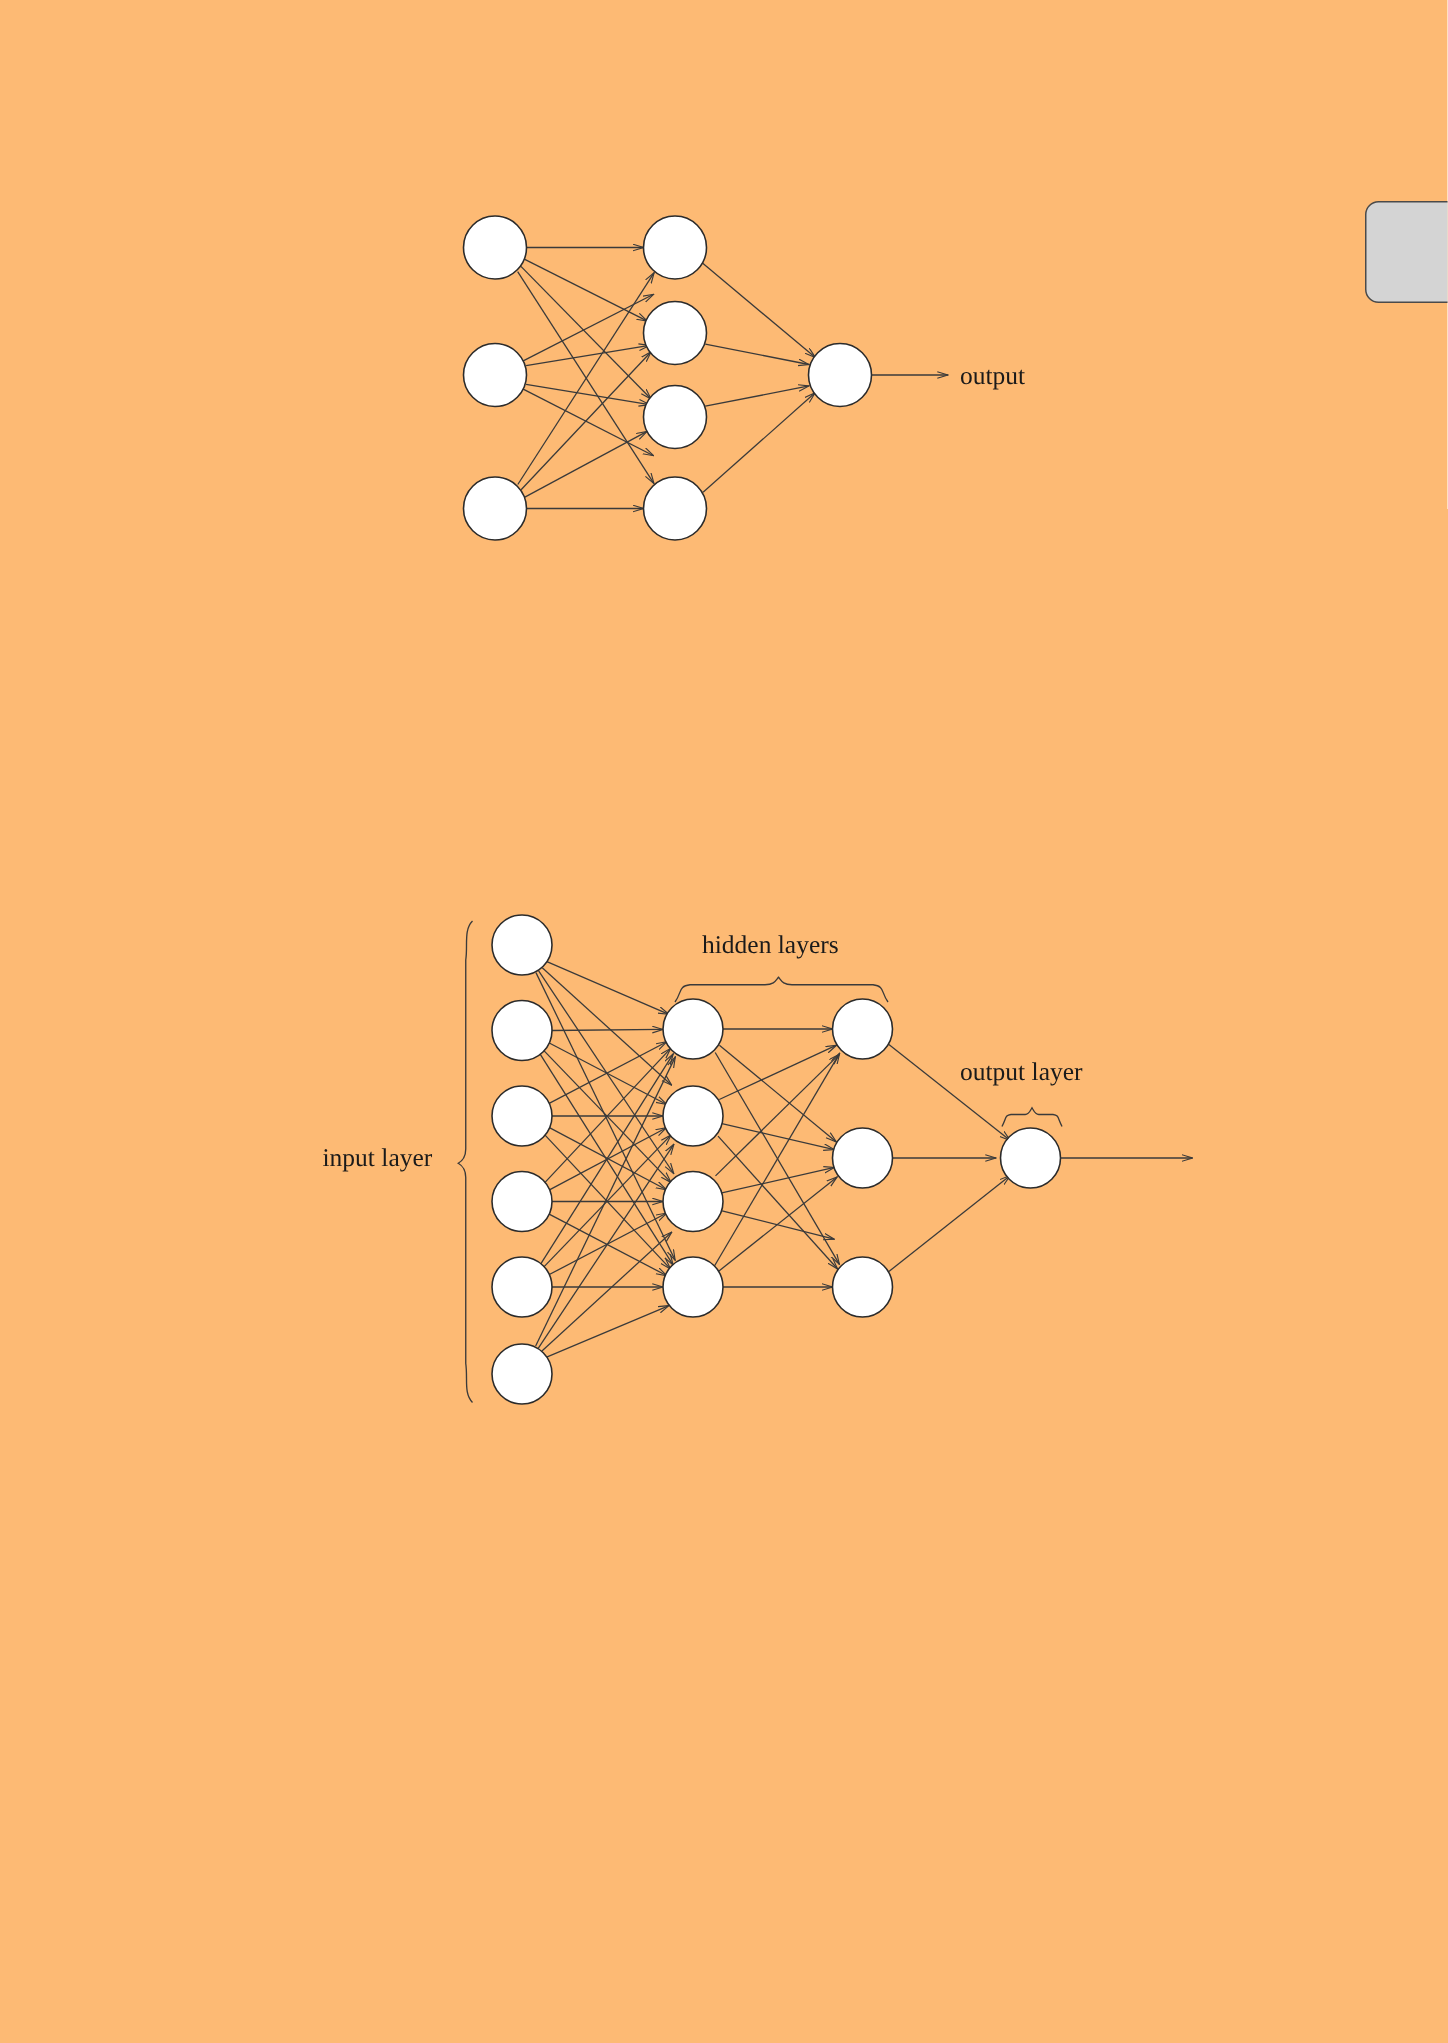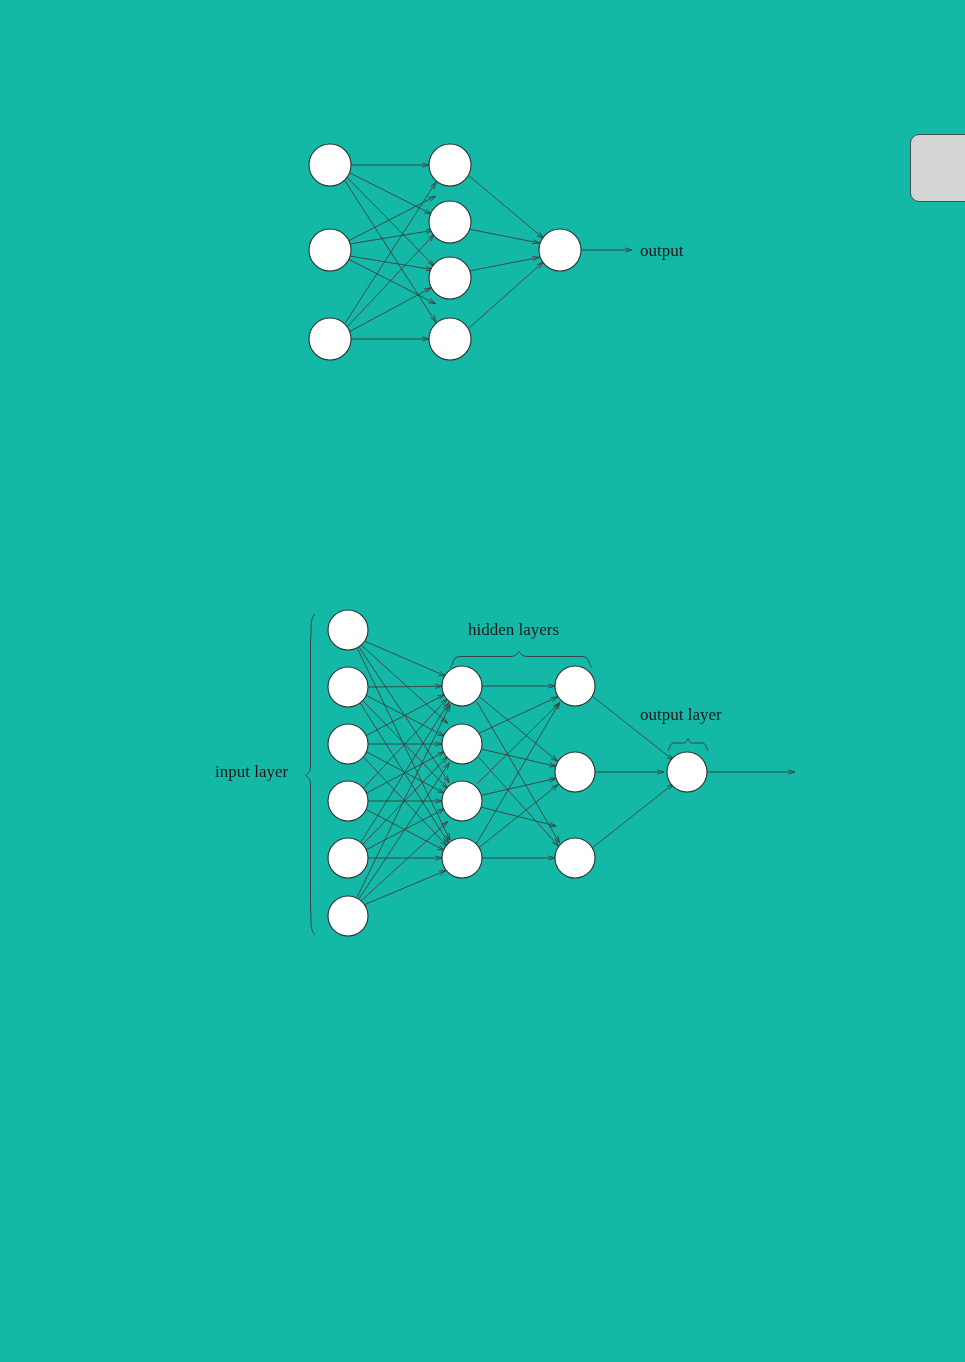--- a/index.html
+++ b/index.html
@@ -12,21 +12,21 @@
     height: 1362px;
     position: relative;
     font-family: "Liberation Serif", "DejaVu Serif", serif;
     overflow: hidden;
   }
   .page {
     position: absolute;
     left: 0; top: 0;
     width: 965px;
     height: 1362px;
-    background: #14b8a6;
+    background: #fdba74;
   }
   svg.diagram {
     position: absolute;
     left: 0; top: 0;
     width: 965px;
     height: 1362px;
     overflow: visible;
   }
   .margin-tab {
     position: absolute;

